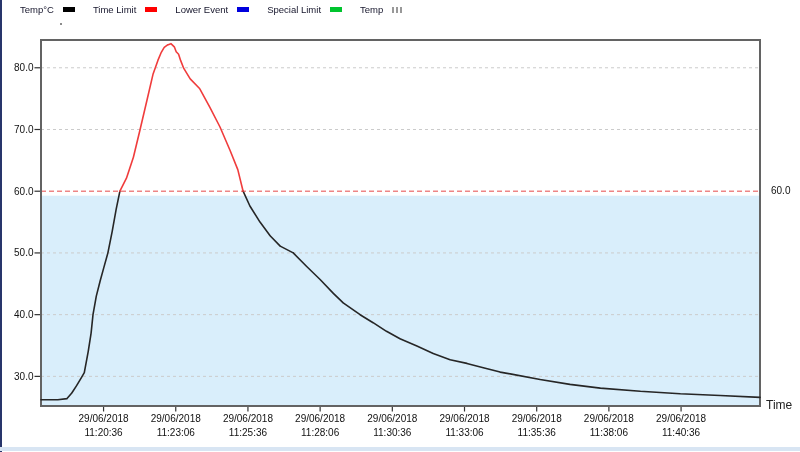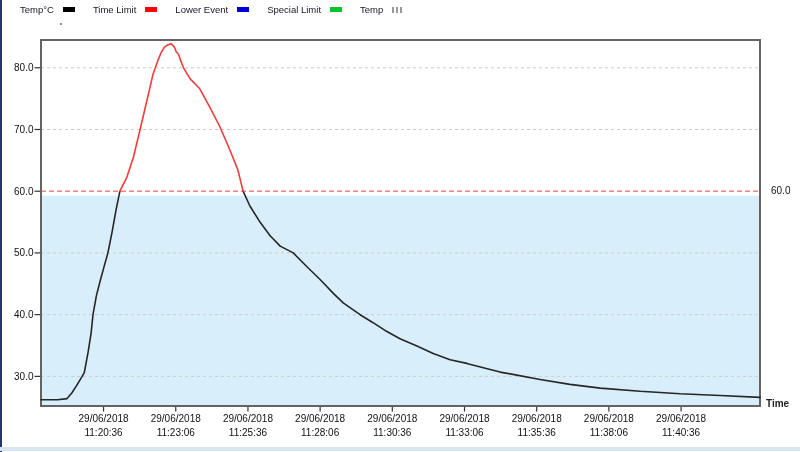--- a/index.html
+++ b/index.html
@@ -9,21 +9,21 @@
   .bottom-strip{position:absolute;left:0;top:447px;width:800px;height:4px;background:#d8e5f3;}
   .legend{position:absolute;left:12px;top:4px;display:flex;align-items:center;gap:10px;
           font-size:9.5px;color:#16162c;white-space:nowrap;}
   .legend-item{display:flex;align-items:center;gap:9px;cursor:default;margin-left:8px;}
   .swatch{width:12px;height:5px;display:inline-block;background:#000;}
   .fault-bars{display:inline-flex;gap:2px;align-items:center;}
   .fault-bars i{width:2px;height:6px;background:#999;display:block;}
   .stray-dot{position:absolute;left:60px;top:23px;width:2px;height:2px;background:#666;border-radius:50%;}
   .chart-svg{position:absolute;left:0;top:0;}
   .limit-label{position:absolute;left:771px;top:185px;font-size:10px;color:#111;}
-  .time-label{position:absolute;left:766px;top:398px;font-size:10px;font-weight:bold;color:#222;}
+  .time-label{position:absolute;left:766px;top:398px;font-size:12px;font-weight:normal;color:#222;}
 </style>
 </head>
 <body>
 
 <div class="screen">
   <div class="win-left-border"></div>
 
   <div class="legend">
     <span class="legend-item">
       <span>Temp°C</span>

